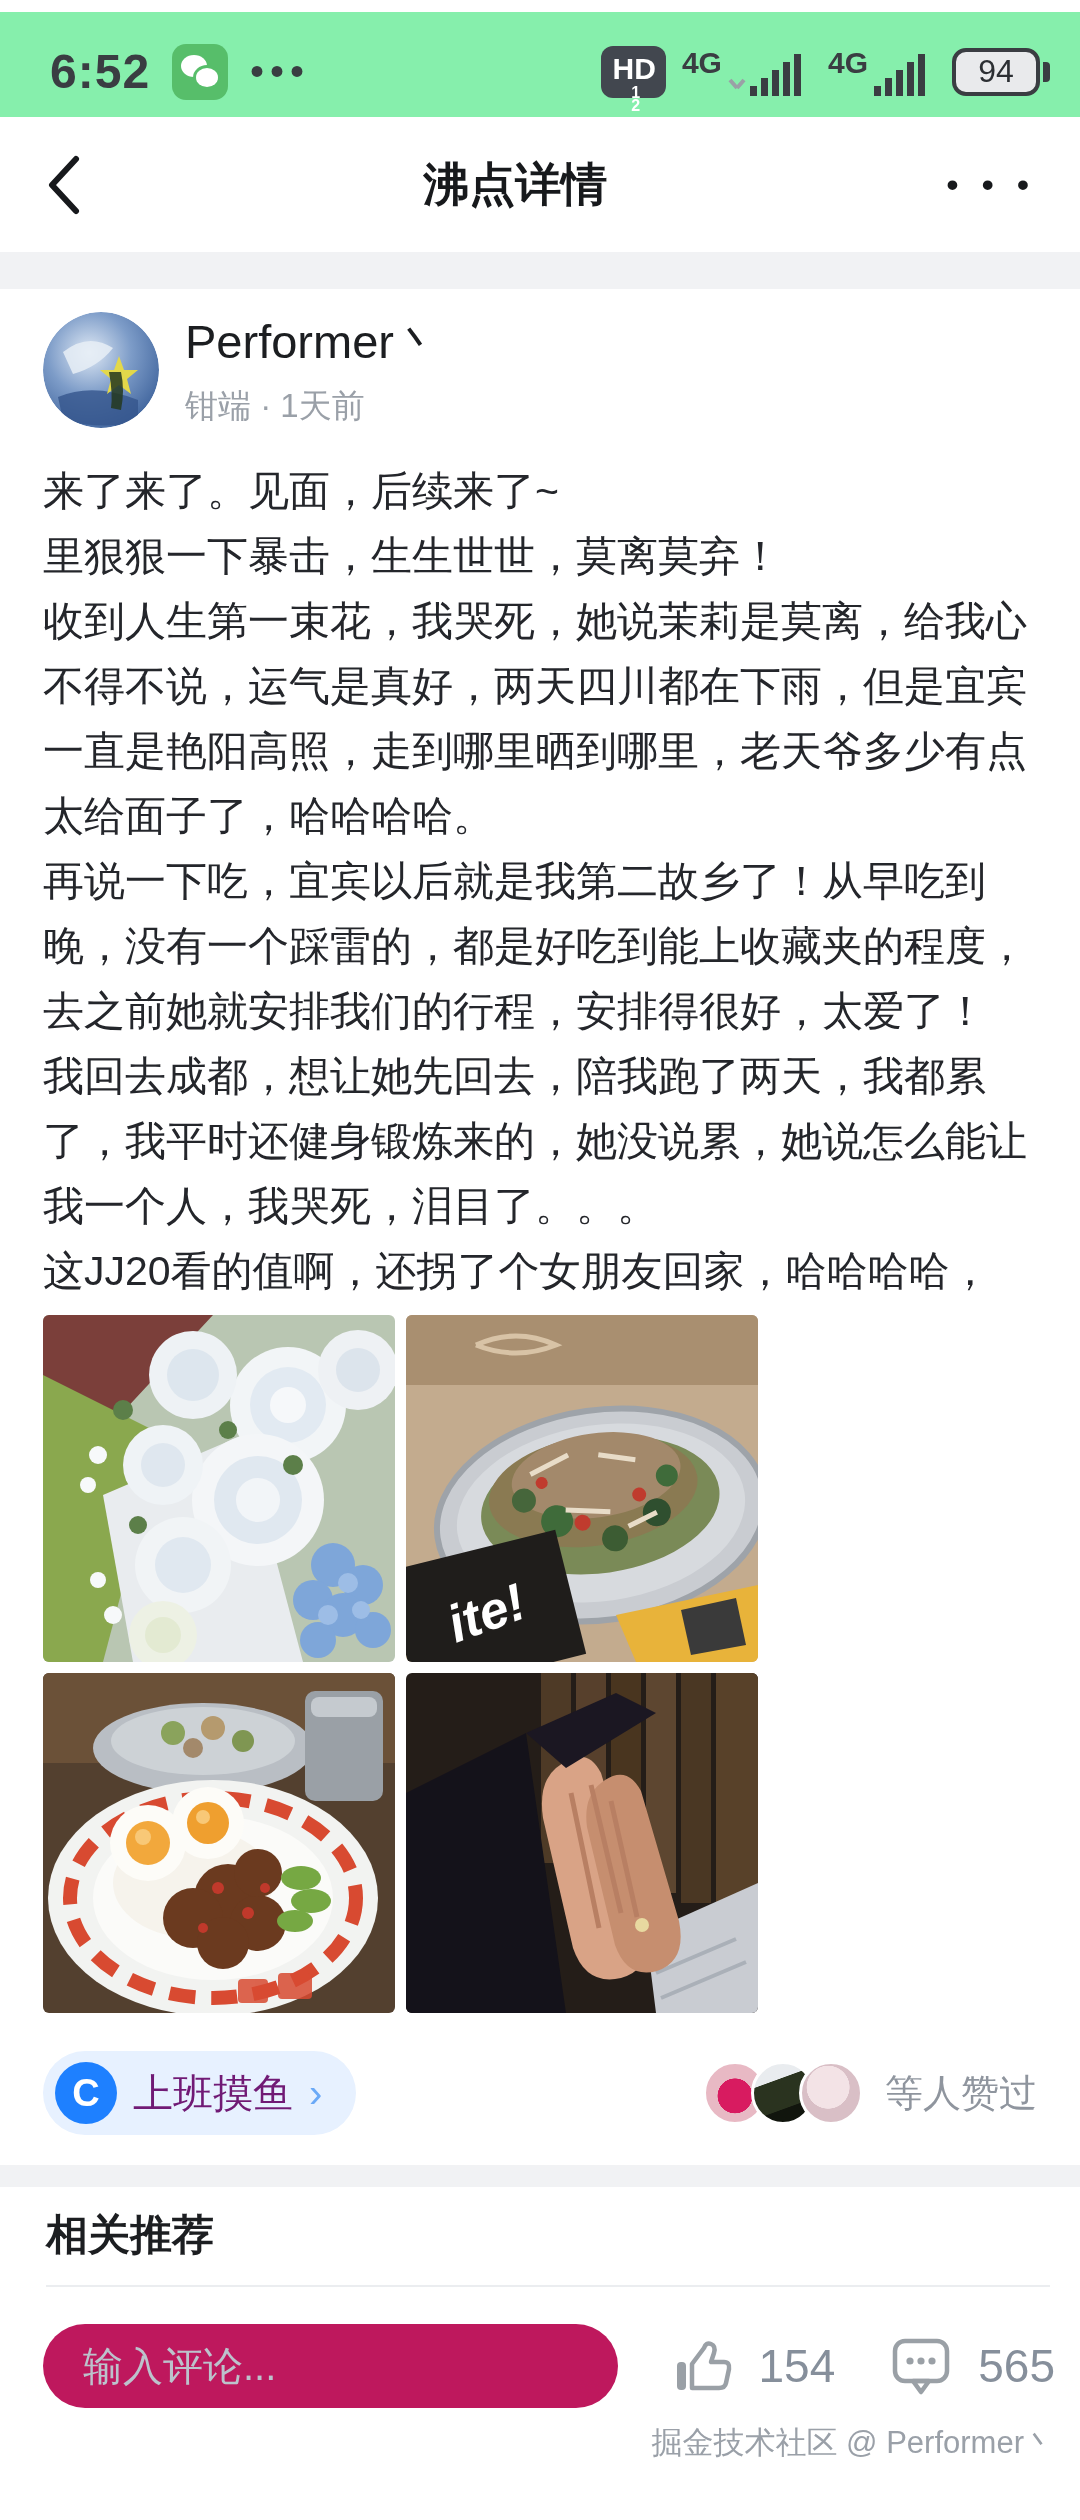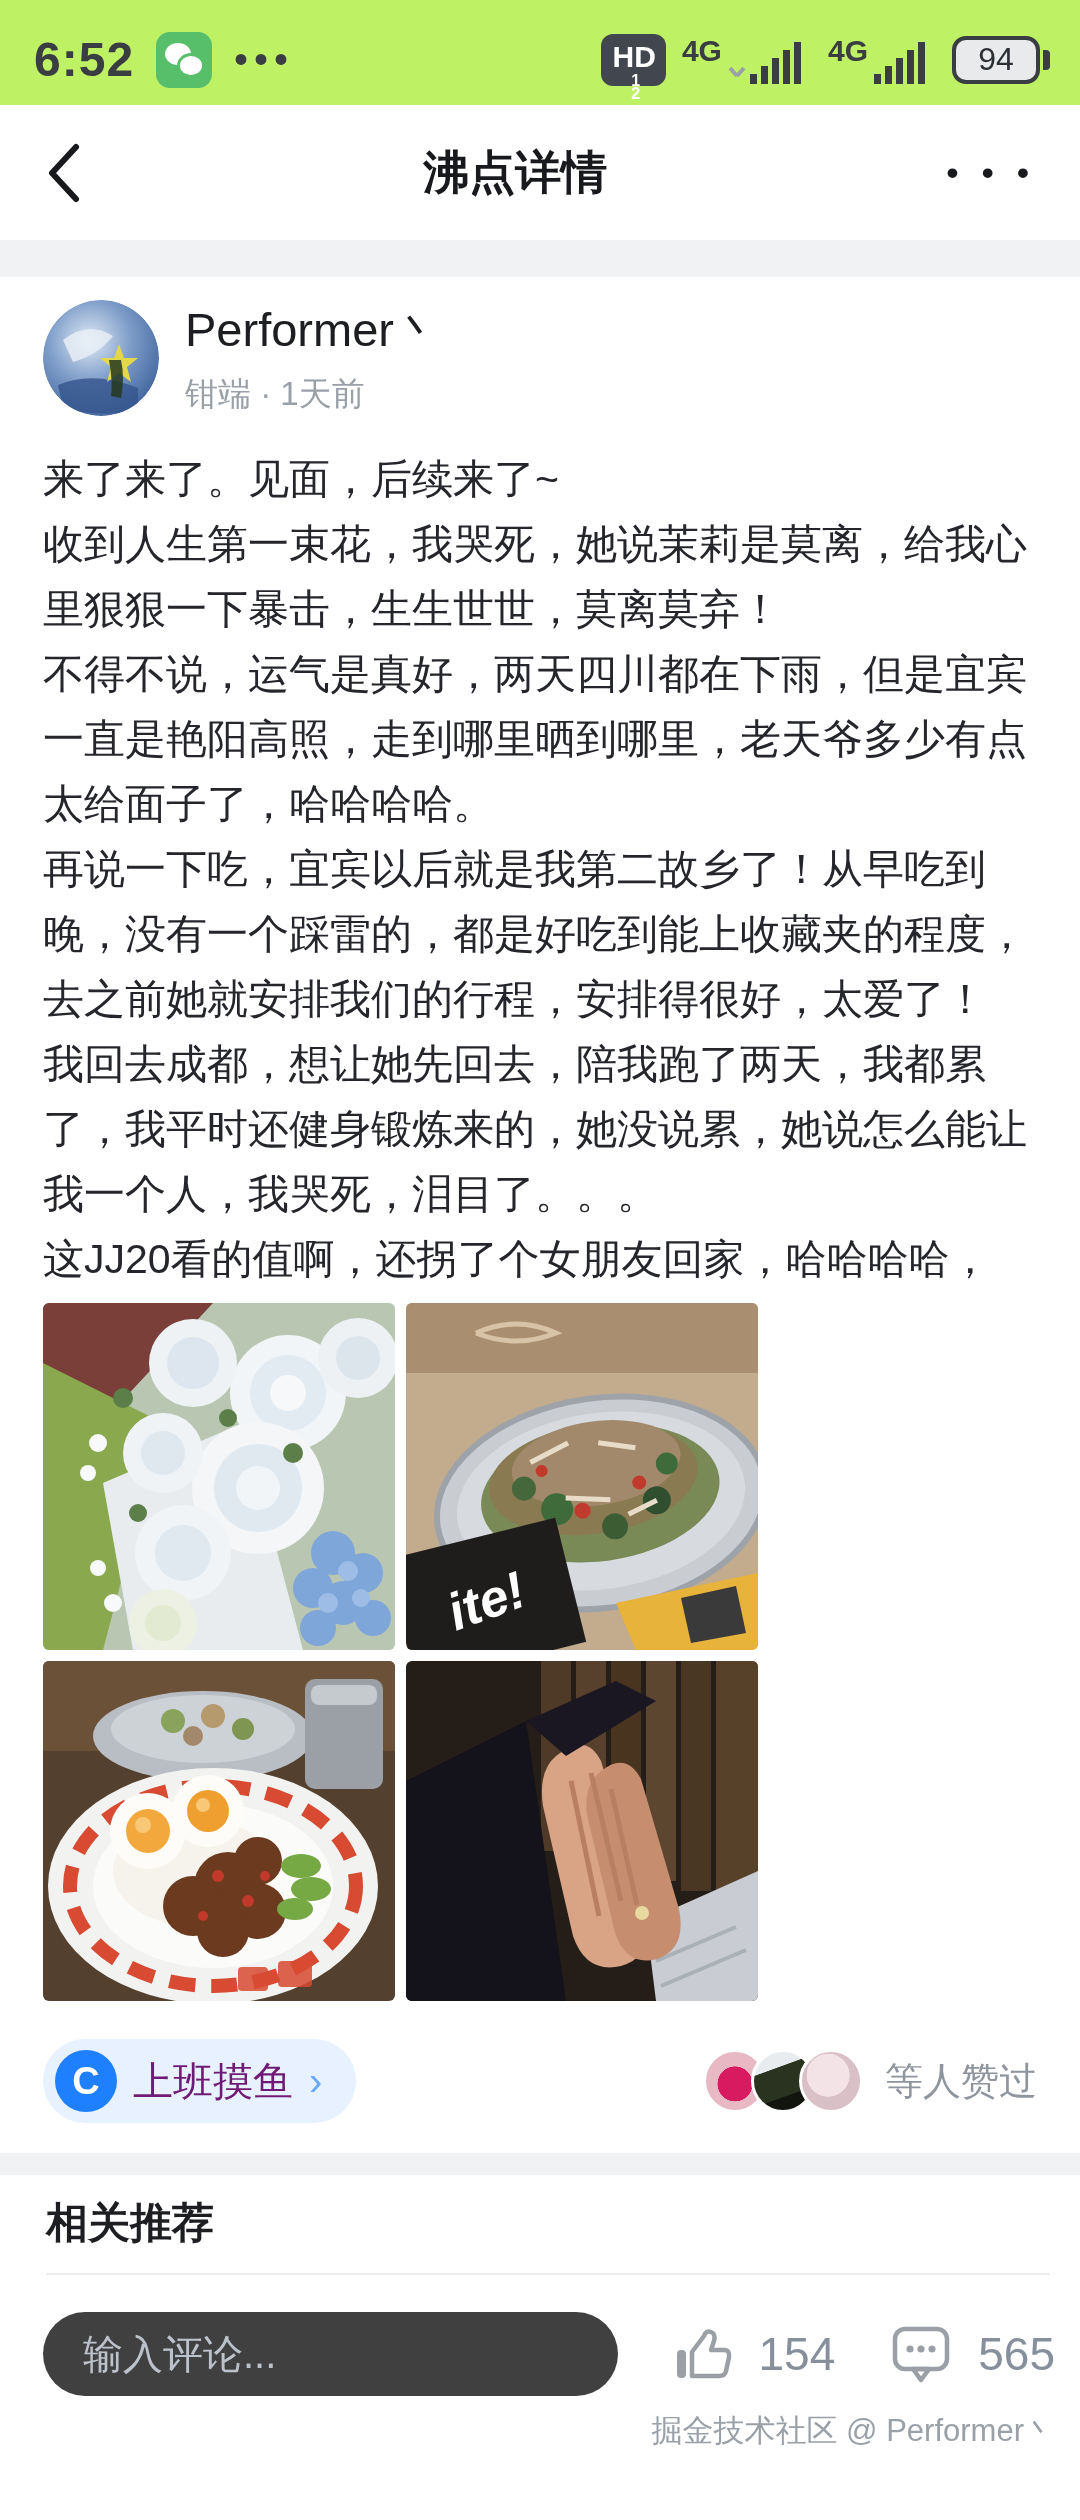--- a/index.html
+++ b/index.html
@@ -1,21 +1,21 @@
 <!DOCTYPE html>
 <html><head>
 <meta charset="utf-8">
 <style>
   * { margin:0; padding:0; box-sizing:border-box; }
   html,body { background:#888; }
   body { font-family:"Liberation Sans","DejaVu Sans",sans-serif; }
   .screen { width:1080px; height:2520px; background:#fff; position:relative; overflow:hidden; margin:0 auto; }
 
   
-  .status-bar { height:105px; display:flex; align-items:center; justify-content:space-between; padding:14px 30px 0 34px; background:#bef264; }
+  .status-bar { height:105px; display:flex; align-items:center; justify-content:space-between; padding:14px 30px 0 50px; background:#86efac;margin-top:12px; }
   .sb-left { display:flex; align-items:center; gap:22px; }
   .sb-time { font-size:48px; font-weight:600; color:#3a3d42; letter-spacing:1px; }
   .wechat-badge { width:56px; height:56px; border-radius:14px; background:#57be6a; position:relative; }
   .wechat-badge .b1 { position:absolute; left:9px; top:11px; width:26px; height:22px; background:#fff; border-radius:50%; }
   .wechat-badge .b2 { position:absolute; left:24px; top:24px; width:22px; height:19px; background:#fff; border-radius:50%; box-shadow:0 0 0 3px #57be6a; }
   .sb-dots { font-size:40px; color:#3a3d42; letter-spacing:6px; }
   .sb-right { display:flex; align-items:center; gap:16px; }
   .hd-badge { background:#42474f; border-radius:12px; color:#fff; display:flex; align-items:center; padding:6px 10px 6px 12px; height:52px;flex-direction:column; }
   .hd-badge .hd { font-size:30px; font-weight:700; }
   .hd-frac { display:flex; flex-direction:column; line-height:13px; margin-left:3px; }
@@ -65,21 +65,21 @@
   .likers-text { font-size:38px; color:#8f959e; margin-left:22px; }
 
   
   .related { background:#fff; padding:20px 30px 0 46px; height:103px; }
   .related-title { font-size:42px; font-weight:700; color:#1c1e21; }
   .related-divider { border-bottom:2px solid #ebedf0; margin-top:22px; }
 
   
   .bottom-bar { background:#fff; padding:34px 25px 0 43px; }
   .bb-row { display:flex; align-items:center; }
-  .comment-input { width:586px; height:84px; background:#404040; border-radius:42px; display:flex; align-items:center; padding:0 40px; }
+  .comment-input { width:586px; height:84px; background:#be185d; border-radius:42px; display:flex; align-items:center; padding:0 40px; }
   .comment-input span { font-size:40px; color:#bcc2cc; }
   .bb-action { display:flex; align-items:center; gap:27px; margin-left:56px; }
   .bb-count { font-size:46px; color:#868f9b; }
   .watermark-row { text-align:right; margin-top:14px; }
   .watermark { font-size:31px; color:#9aa0a8; }
 </style>
 </head>
 <body>
 
 <div class="screen">
@@ -160,22 +160,22 @@
         </svg>
       </div>
       <div class="author-meta">
         <div class="author-name">Performer丶</div>
         <div class="author-sub">钳端 · 1天前</div>
       </div>
     </div>
 
     <div class="post-lines">
       <div class="post-line">来了来了。见面，后续来了~</div>
+      <div class="post-line">里狠狠一下暴击，生生世世，莫离莫弃！</div>
       <div class="post-line">收到人生第一束花，我哭死，她说茉莉是莫离，给我心</div>
-      <div class="post-line">里狠狠一下暴击，生生世世，莫离莫弃！</div>
       <div class="post-line">不得不说，运气是真好，两天四川都在下雨，但是宜宾</div>
       <div class="post-line">一直是艳阳高照，走到哪里晒到哪里，老天爷多少有点</div>
       <div class="post-line">太给面子了，哈哈哈哈。</div>
       <div class="post-line">再说一下吃，宜宾以后就是我第二故乡了！从早吃到</div>
       <div class="post-line">晚，没有一个踩雷的，都是好吃到能上收藏夹的程度，</div>
       <div class="post-line">去之前她就安排我们的行程，安排得很好，太爱了！</div>
       <div class="post-line">我回去成都，想让她先回去，陪我跑了两天，我都累</div>
       <div class="post-line">了，我平时还健身锻炼来的，她没说累，她说怎么能让</div>
       <div class="post-line">我一个人，我哭死，泪目了。。。</div>
       <div class="post-line">这JJ20看的值啊，还拐了个女朋友回家，哈哈哈哈，</div>

